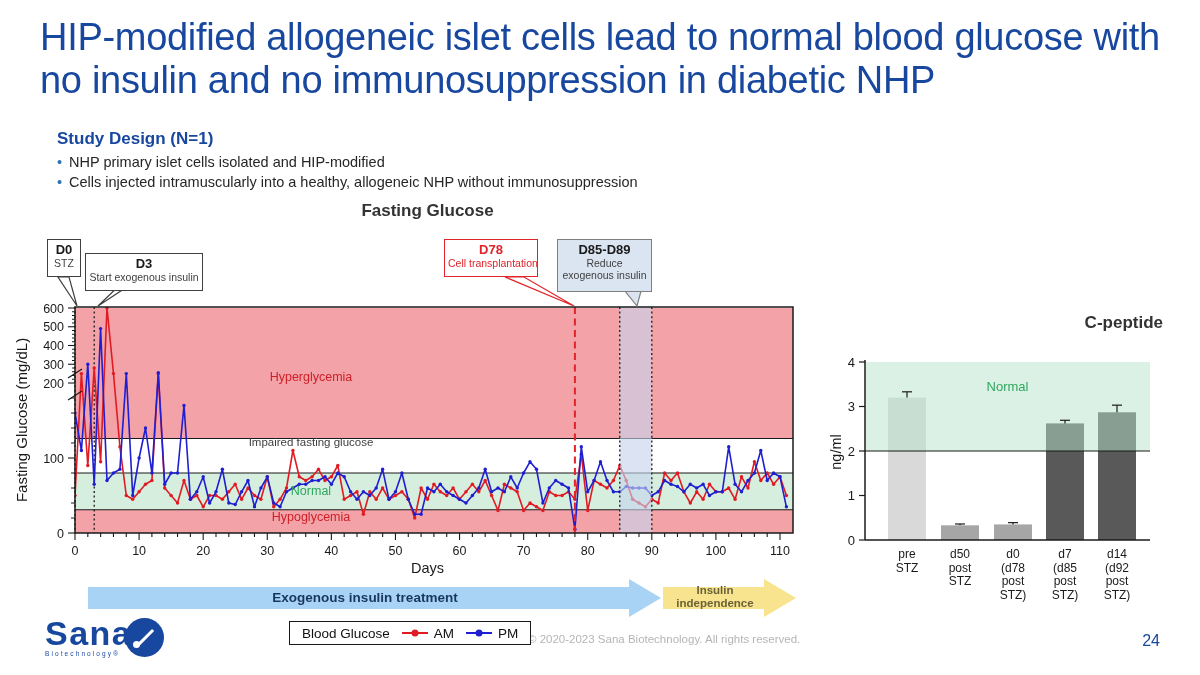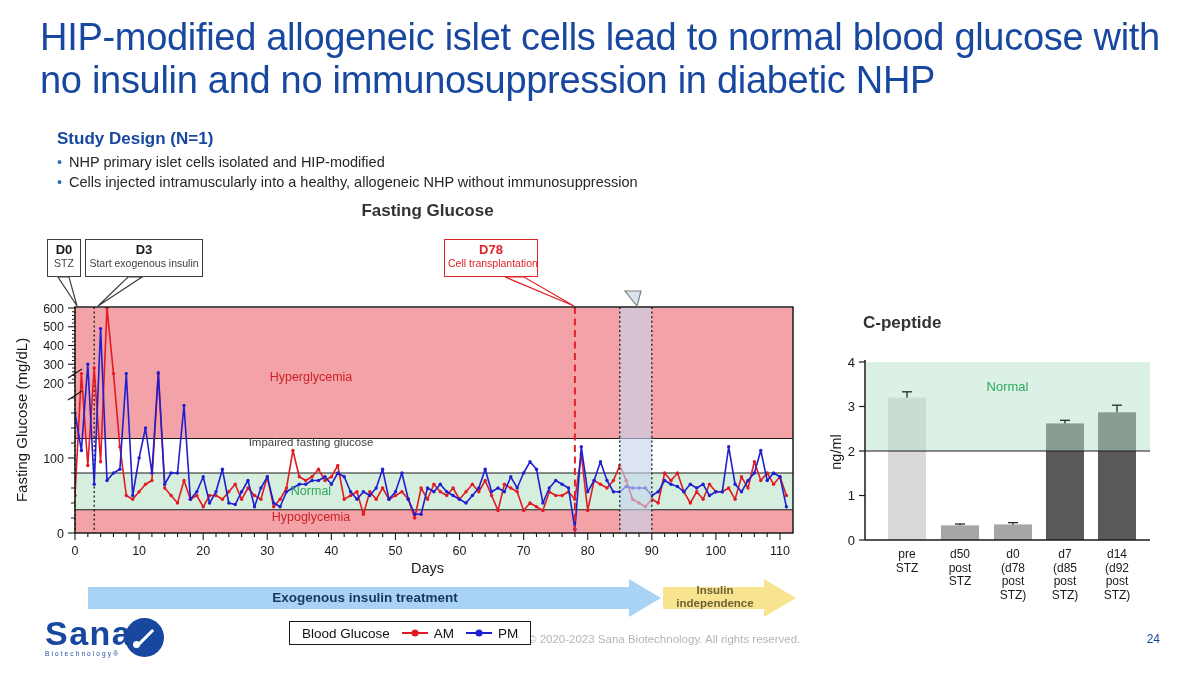--- a/index.html
+++ b/index.html
@@ -7,21 +7,21 @@
          font-family:"Liberation Sans",sans-serif;overflow:hidden;margin:0 auto;}
   .title{position:absolute;left:40px;top:16px;width:1140px;margin:0;
          font-size:38px;line-height:1.13;font-weight:400;color:#17479e;letter-spacing:-0.3px;}
   .study{position:absolute;left:57px;top:129px;width:760px;}
   .study-h{font-size:17px;font-weight:700;color:#17479e;margin:0 0 3px 0;}
   .study ul{margin:0;padding:0;}
   .study li{list-style:none;font-size:14.5px;color:#262626;line-height:20px;}
   .study li::before{content:"\2022";color:#2e74b5;margin-right:7px;}
   .fg-title{position:absolute;left:0;top:201px;width:855px;text-align:center;
             font-size:17px;font-weight:700;color:#333;}
-  .cp-title{position:absolute;left:863px;top:313px;width:300px;text-align:left;
+  .cp-title{position:absolute;left:863px;top:313px;width:300px;text-align:right;
             font-size:17px;font-weight:700;color:#333;}
   #main-svg{position:absolute;left:0;top:0;}
   .co{position:absolute;border:1.5px solid #3f3f3f;background:#fff;text-align:center;
       padding:2px 3px;box-sizing:border-box;z-index:3;}
   .co .t{display:block;font-size:13px;font-weight:700;color:#1a1a1a;line-height:15px;}
   .co .b{display:block;font-size:10.5px;color:#3f3f3f;line-height:12px;white-space:normal;}
   .co-d0{left:47px;top:239px;width:34px;height:38px;}
   .co-d3{left:85px;top:239px;width:118px;height:38px;}
   .co-d3 .b{white-space:nowrap;}
   .co-d78{left:444px;top:239px;width:94px;height:38px;}
@@ -32,21 +32,21 @@
   .arrow-label-yellow{position:absolute;left:660px;top:584px;width:110px;text-align:center;
                       font-size:11.5px;font-weight:700;line-height:13px;color:#6b6239;z-index:3;}
   .legend{position:absolute;left:289px;top:621px;height:24px;border:1.5px solid #1a1a1a;
           display:flex;align-items:center;padding:0 12px;gap:12px;box-sizing:border-box;z-index:3;background:#fff;}
   .legend-title{font-size:13.5px;color:#111;}
   .legend-item{display:flex;align-items:center;gap:6px;font-size:13.5px;color:#111;}
   .lm{width:26px;height:2.5px;position:relative;display:inline-block;}
   .lm .dot{position:absolute;left:50%;top:50%;transform:translate(-50%,-50%);
            width:7px;height:7px;border-radius:50%;}
   .copyright{position:absolute;left:528px;top:633px;font-size:11.5px;color:#b5b5b5;}
-  .page-num{position:absolute;right:40px;top:632px;font-size:12px;color:#17479e;}
+  .page-num{position:absolute;right:40px;top:632px;font-size:16px;color:#17479e;}
   .logo{position:absolute;left:45px;top:616px;width:140px;height:52px;}
   .logo-text{font-size:34px;color:#17479e;letter-spacing:1.5px;line-height:34px;font-weight:bold;}
   .logo-sub{font-size:6.5px;color:#17479e;letter-spacing:2.1px;margin-top:0px;}
   .logo-circle{position:absolute;left:80px;top:2px;width:39px;height:39px;border-radius:50%;background:#17479e;}
   .logo-needle{position:absolute;left:10px;top:18px;width:21px;height:2.5px;background:#fff;transform:rotate(-45deg);}
   .logo-needle-dot{position:absolute;left:8px;top:23px;width:7px;height:7px;border-radius:50%;background:#fff;}
 </style>
 </head>
 <body>
 
@@ -468,27 +468,31 @@
       <text x="960" y="558" text-anchor="middle" font-size="12" fill="#1a1a1a" font-family="&quot;Liberation Sans&quot;,sans-serif"><tspan x="960" dy="0">d50</tspan><tspan x="960" dy="13.5">post</tspan><tspan x="960" dy="13.5">STZ</tspan></text>
       <text x="1013" y="558" text-anchor="middle" font-size="12" fill="#1a1a1a" font-family="&quot;Liberation Sans&quot;,sans-serif"><tspan x="1013" dy="0">d0</tspan><tspan x="1013" dy="13.5">(d78</tspan><tspan x="1013" dy="13.5">post</tspan><tspan x="1013" dy="13.5">STZ)</tspan></text>
       <text x="1065" y="558" text-anchor="middle" font-size="12" fill="#1a1a1a" font-family="&quot;Liberation Sans&quot;,sans-serif"><tspan x="1065" dy="0">d7</tspan><tspan x="1065" dy="13.5">(d85</tspan><tspan x="1065" dy="13.5">post</tspan><tspan x="1065" dy="13.5">STZ)</tspan></text>
       <text x="1117" y="558" text-anchor="middle" font-size="12" fill="#1a1a1a" font-family="&quot;Liberation Sans&quot;,sans-serif"><tspan x="1117" dy="0">d14</tspan><tspan x="1117" dy="13.5">(d92</tspan><tspan x="1117" dy="13.5">post</tspan><tspan x="1117" dy="13.5">STZ)</tspan></text>
     </svg>
 
   <div class="co co-d0" style="border-color: rgb(63, 63, 63); background-color: rgb(255, 255, 255);">
     <span class="t" style="color: rgb(26, 26, 26);">D0</span>
     <span class="b" style="color: rgb(63, 63, 63);">STZ</span>
   </div>
-  <div class="co co-d3" style="border-color: rgb(63, 63, 63); background-color: rgb(255, 255, 255);">
+  <div class="co co-d3" style="border-color: rgb(63, 63, 63); background-color: rgb(255, 255, 255); margin-top: 14px;">
     <span class="t" style="color: rgb(26, 26, 26);">D3</span>
     <span class="b" style="color: rgb(63, 63, 63);">Start exogenous insulin</span>
   </div>
   <div class="co co-d78" style="border-color: rgb(224, 36, 42); background-color: rgb(255, 255, 255);">
     <span class="t" style="color: rgb(224, 36, 42);">D78</span>
     <span class="b" style="color: rgb(224, 36, 42);">Cell transplantation</span>
+  </div>
+  <div class="co co-d85" style="border-color: rgb(127, 127, 127); background-color: rgb(219, 229, 242);">
+    <span class="t" style="color: rgb(26, 26, 26);">D85-D89</span>
+    <span class="b" style="color: rgb(63, 63, 63);">Reduce exogenous insulin</span>
   </div>
 
   <div class="arrow-label-blue" style="color: rgb(23, 55, 94);">Exogenous insulin treatment</div>
   <div class="arrow-label-yellow" style="color: rgb(107, 98, 57);">Insulin independence</div>
 
   <div class="legend">
     <span class="legend-title">Blood Glucose</span>
     <span class="legend-item">
       <span class="lm" style="background-color: rgb(225, 27, 35);">
         <span class="dot" style="background-color: rgb(225, 27, 35);"></span>

